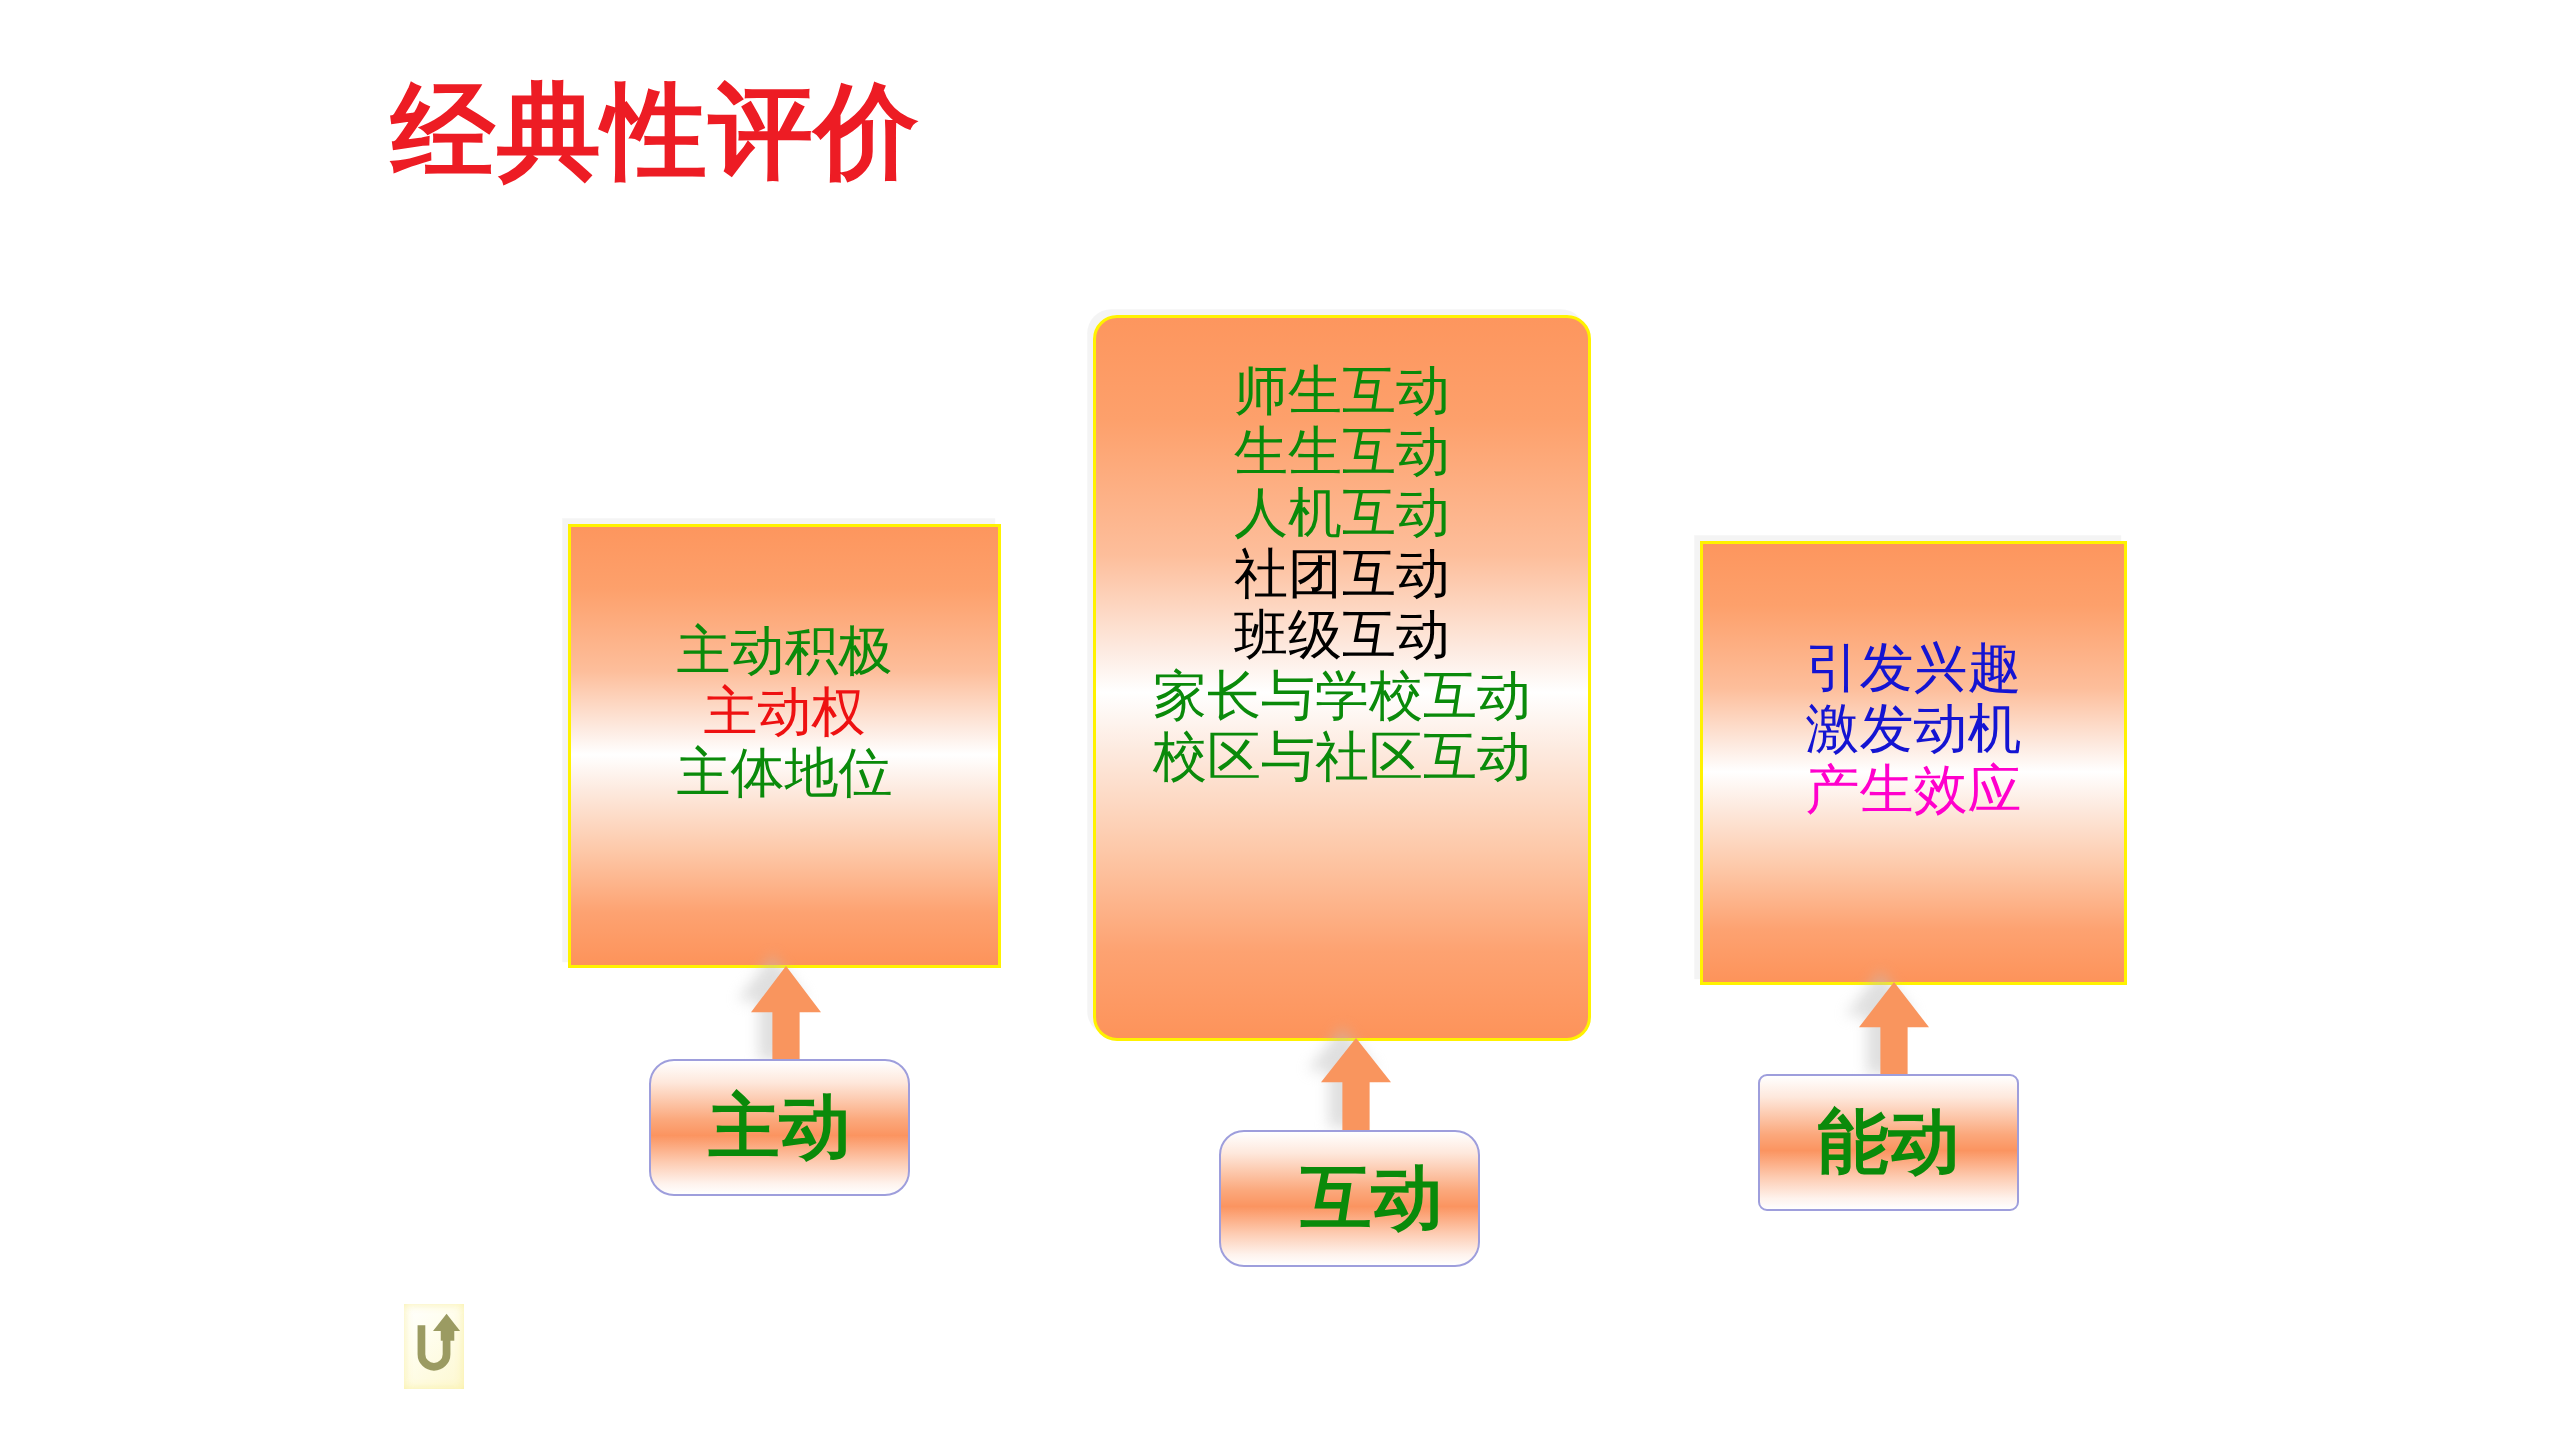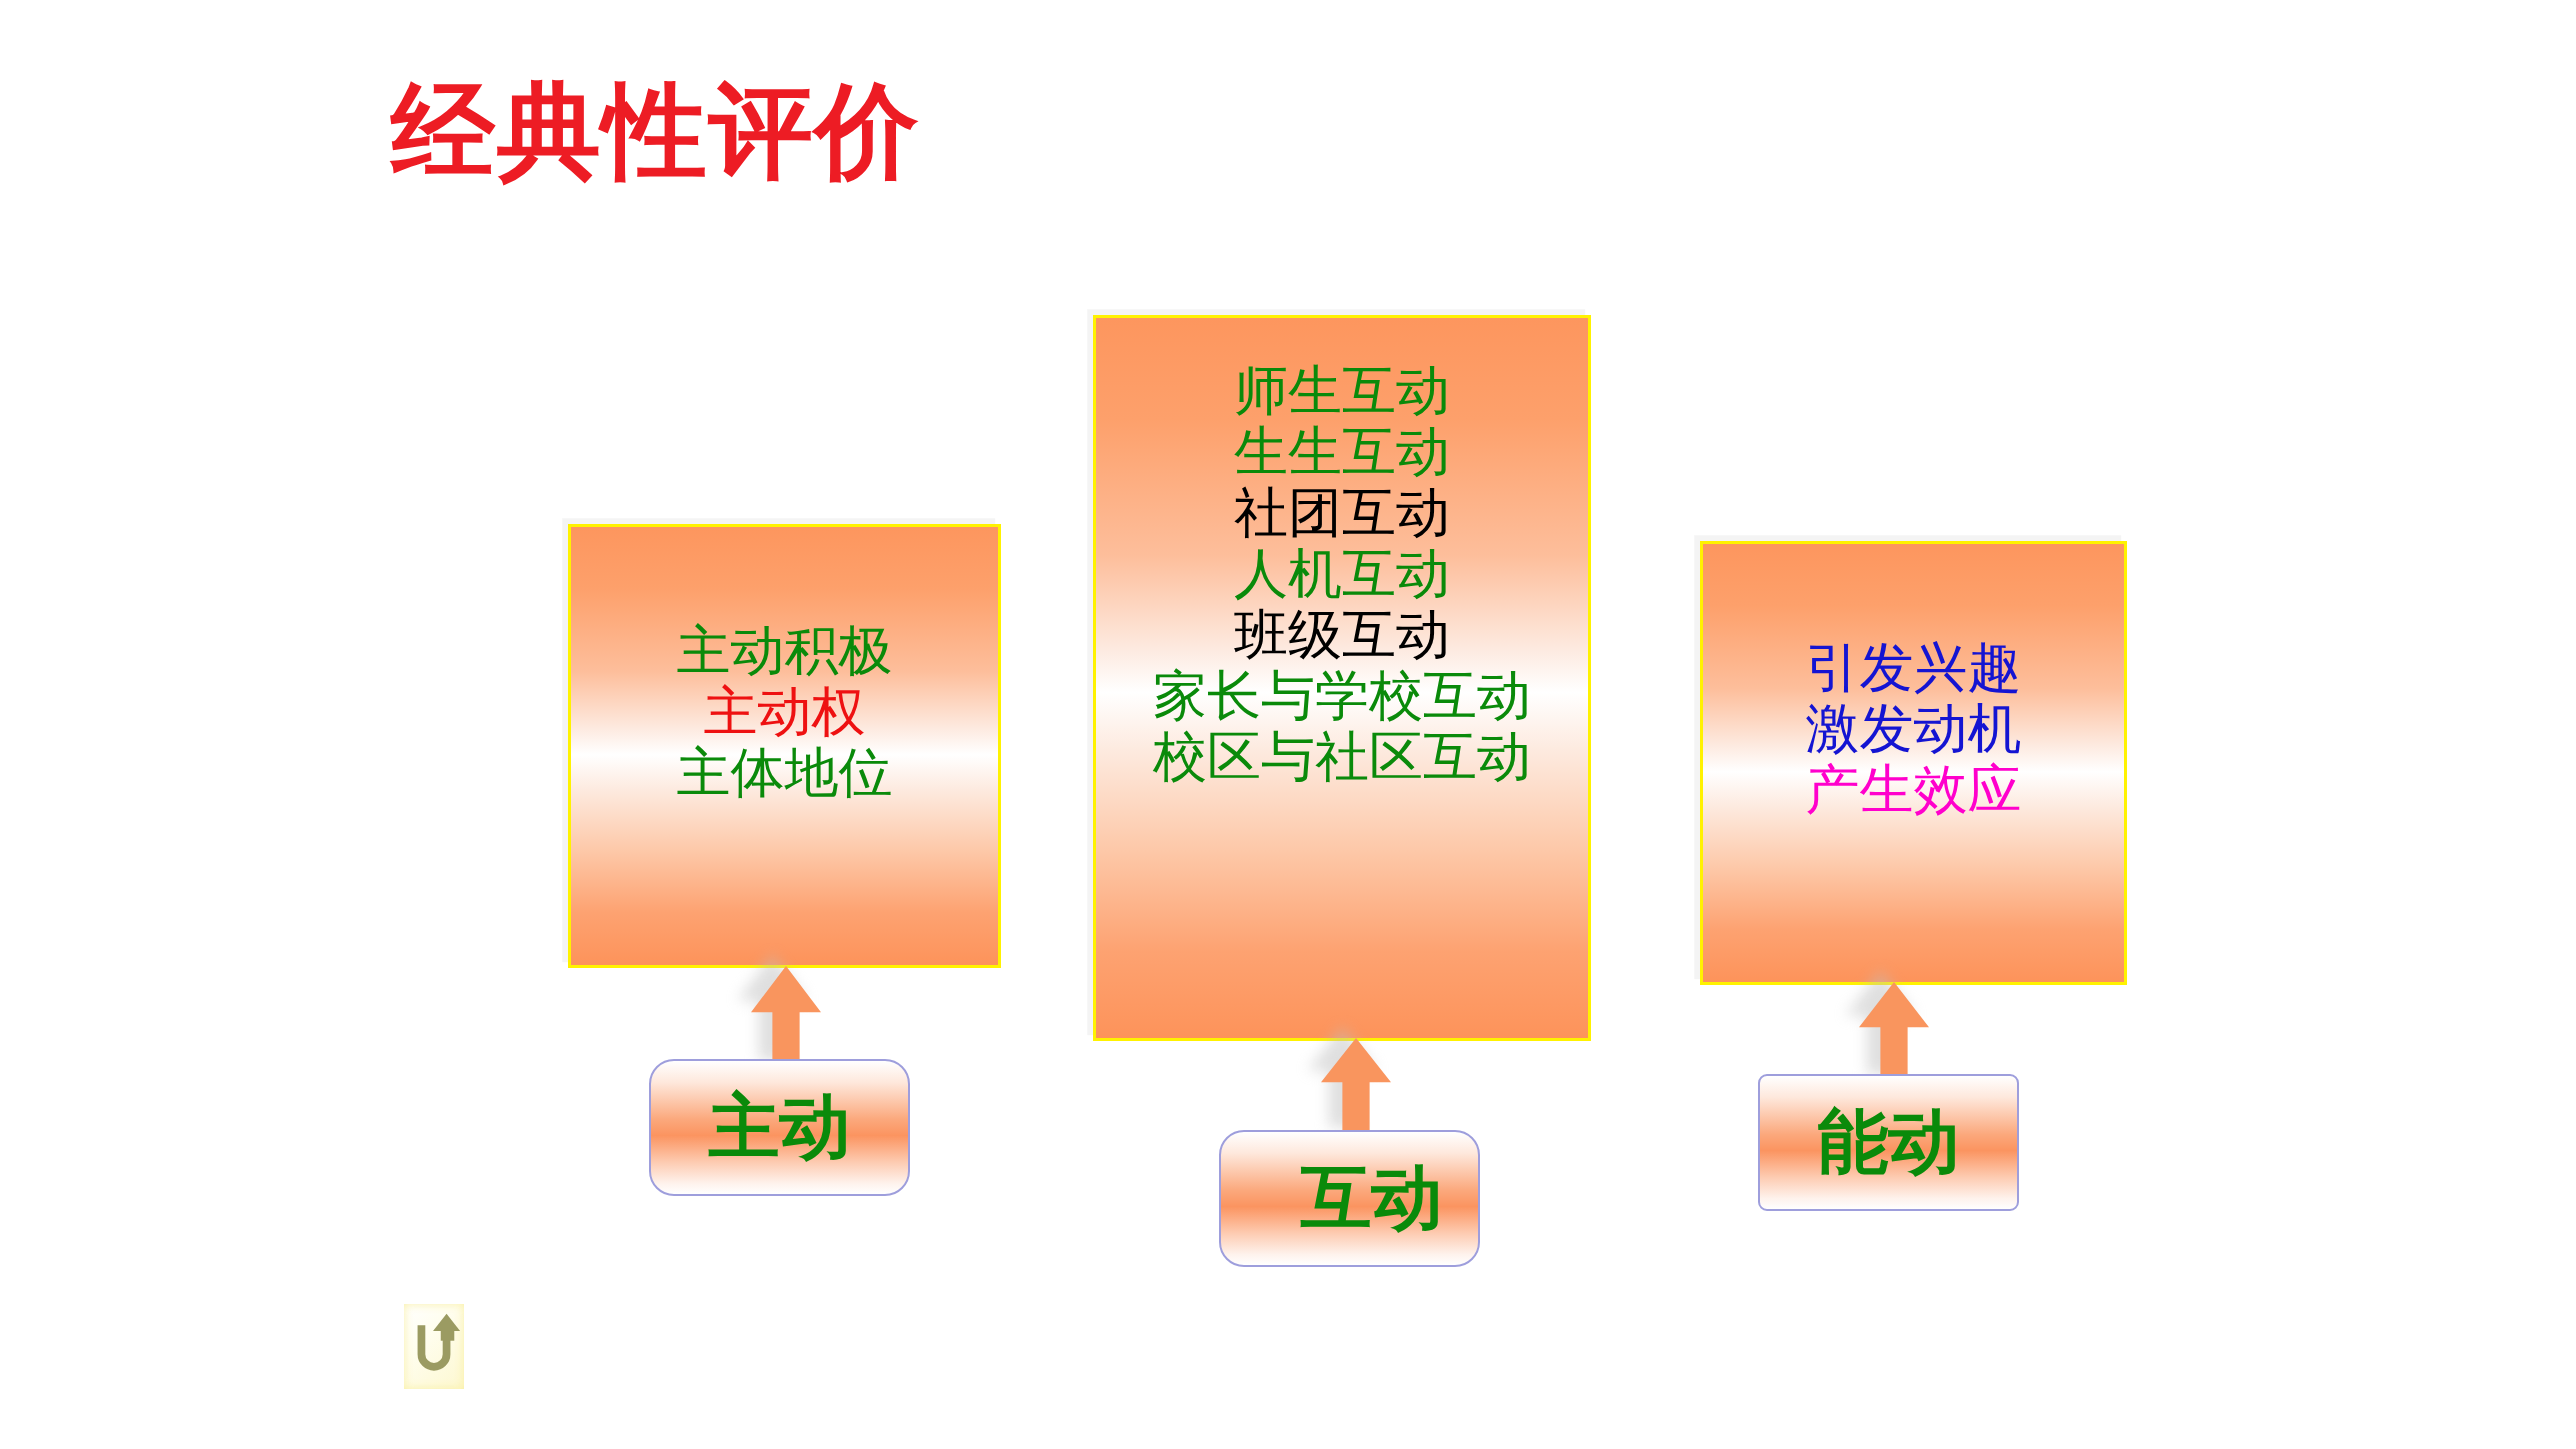--- a/index.html
+++ b/index.html
@@ -48,21 +48,21 @@
                  #FDBE9B 33%,
                  #FDEAE0 46%,
                  #FFFFFF 52%,
                  #FDEADF 60%,
                  #FDC8A8 74%,
                  #FDA271 88%,
                  #FD935A 100%);
     box-shadow: -5.8px -5.8px 0 0 rgba(0,0,0,0.045);
   }
   .panel-1 { left: 568px;  top: 524px; width: 433px; height: 444px; }
-  .panel-2 { left: 1093px; top: 315px; width: 498px; height: 726px; }
+  .panel-2 { left: 1093px; top: 315px; width: 498px; height: 726px; border-radius: 24px; }
   .panel-3 { left: 1700px; top: 541px; width: 427px; height: 444px; }
 
   .panel-lines {
     position: absolute;
     left: 0;
     width: 100%;
     text-align: center;
     font-family: "Liberation Sans", "DejaVu Sans", sans-serif;
     line-height: 1.13;
     white-space: nowrap;
@@ -156,22 +156,22 @@
       <span class="line c-green">主动积极</span>
       <span class="line c-red">主动权</span>
       <span class="line c-green">主体地位</span>
     </div>
   </div>
 
   <div class="panel panel-2">
     <div class="panel-lines">
       <span class="line c-green">师生互动</span>
       <span class="line c-green">生生互动</span>
+      <span class="line c-green">人机互动</span>
       <span class="line c-black">社团互动</span>
-      <span class="line c-green">人机互动</span>
       <span class="line c-black">班级互动</span>
       <span class="line c-green">家长与学校互动</span>
       <span class="line c-green">校区与社区互动</span>
     </div>
   </div>
 
   <div class="panel panel-3">
     <div class="panel-lines">
       <span class="line c-blue">引发兴趣</span>
       <span class="line c-blue">激发动机</span>

